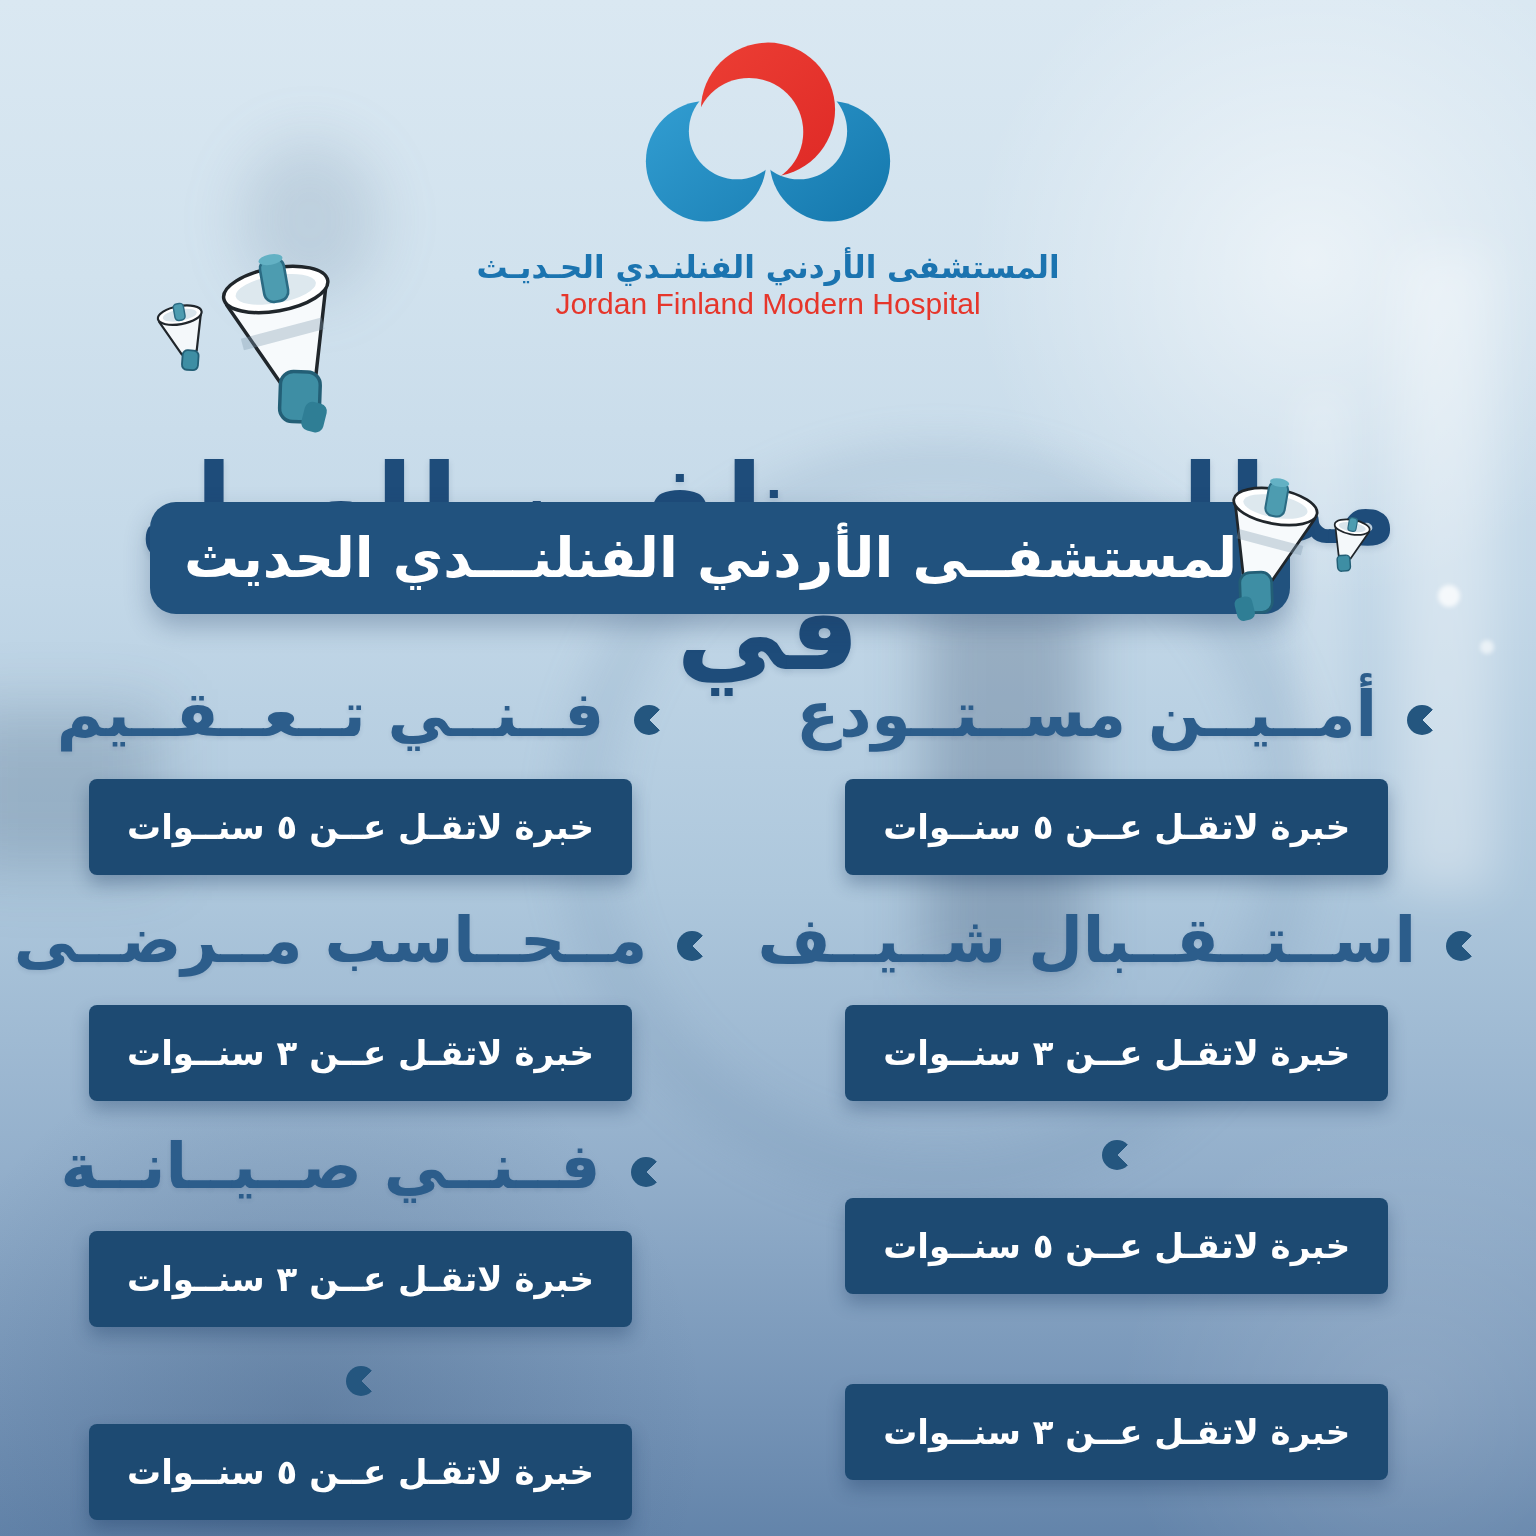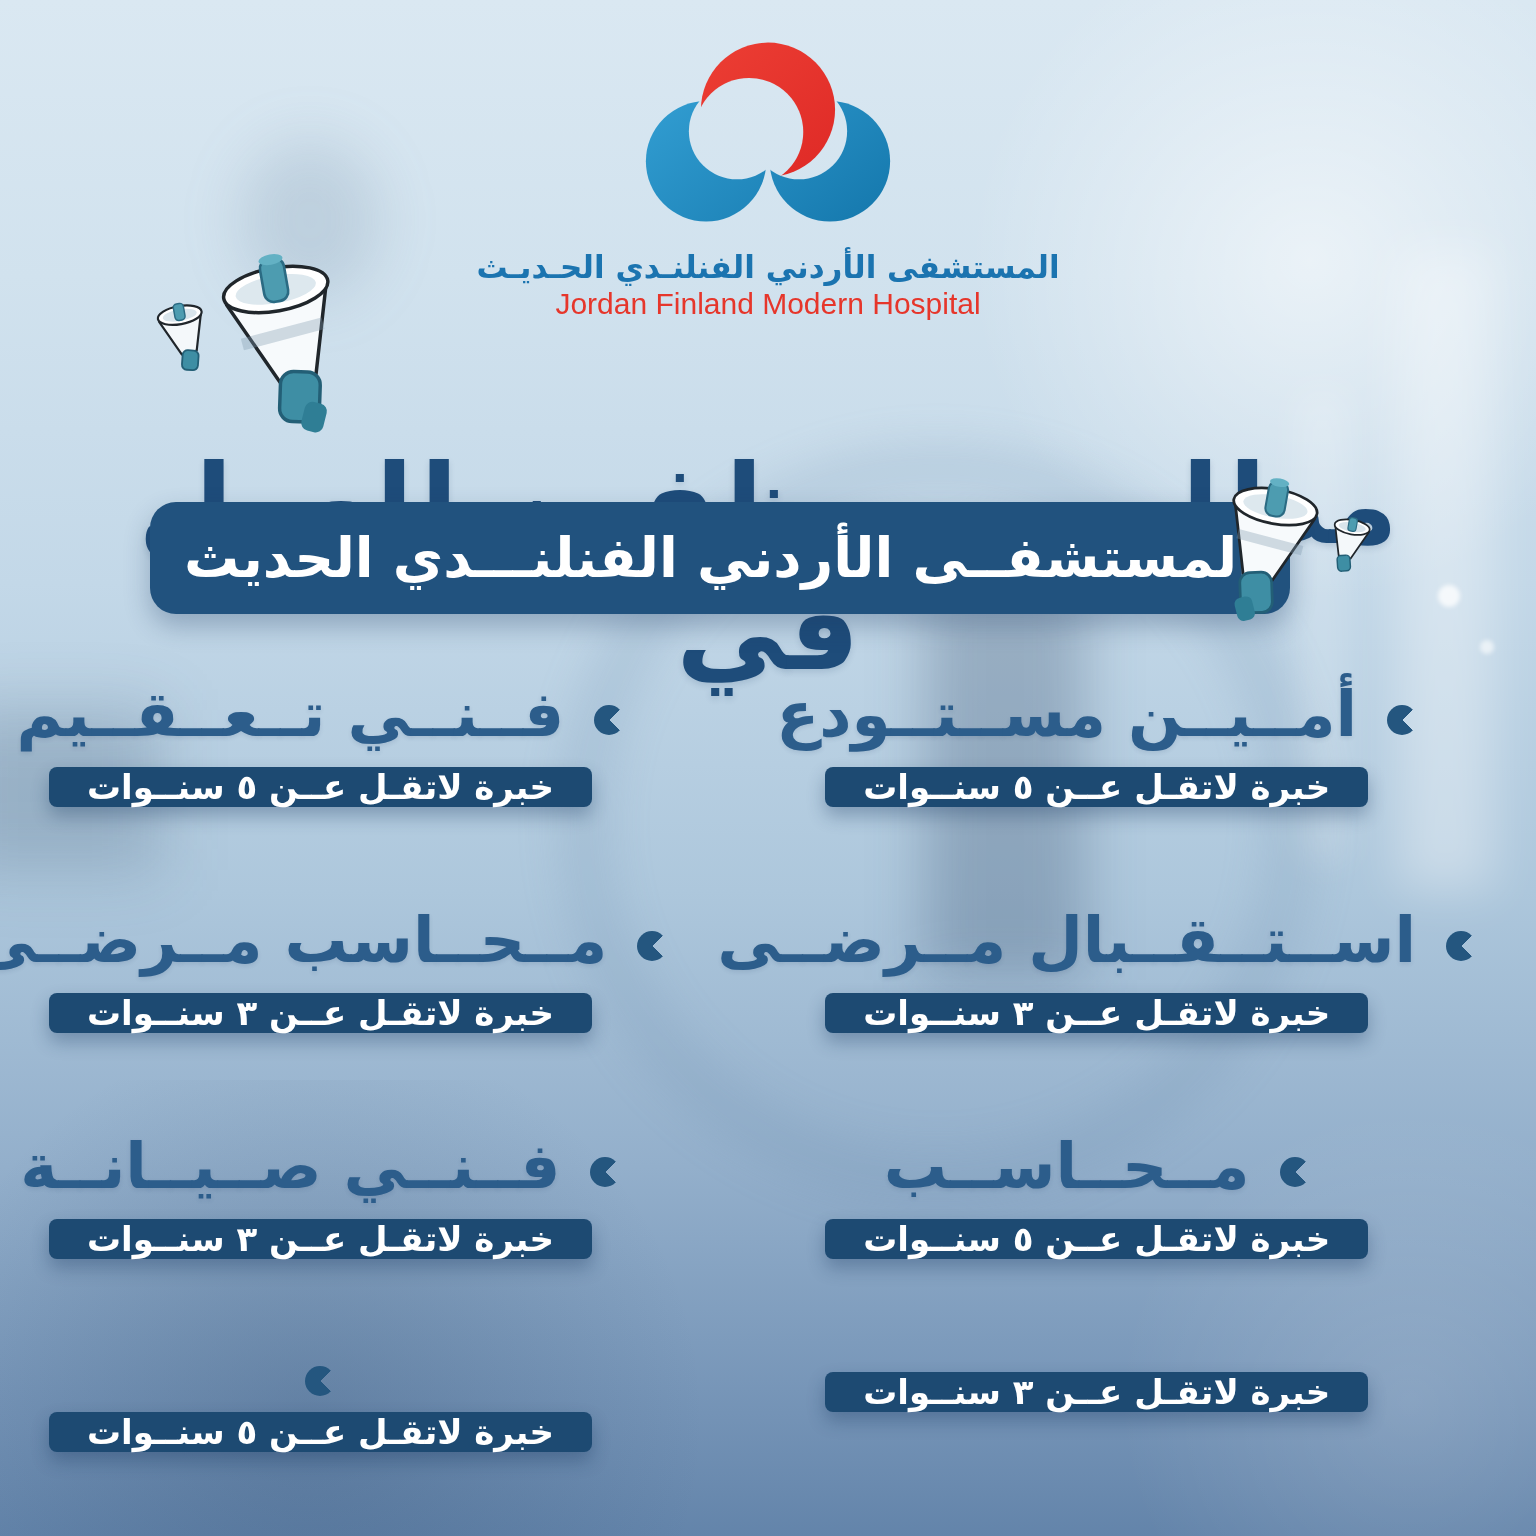--- a/index.html
+++ b/index.html
@@ -59,22 +59,22 @@
 
   
   .jobs { position:absolute; top:652px; left:60px; right:60px; z-index:2;
     display:grid; grid-template-columns:1fr 1fr; grid-auto-rows:226px; column-gap:50px; }
   .job { display:flex; flex-direction:column; align-items:center; justify-content:flex-start; padding-top:26px; }
   .job-head { display:flex; align-items:center; gap:30px; }
   .bullet { width:30px; height:30px; border-radius:50%; flex:0 0 auto; margin-top:10px;
     background:conic-gradient(from 133deg, #24567f 0deg 274deg, transparent 274deg 360deg); }
   .job-title { color:#2c5d8b; font-size:63px; font-weight:bold; white-space:nowrap;
     text-shadow:0 2px 4px rgba(30,60,100,.12); }
-  .job-pill { margin-top:16px; background:#1d4a72; color:#ffffff; white-space:nowrap;
-    font-size:34px; font-weight:bold; padding:0 38px; border-radius:8px;
+  .job-pill { margin-top:28px; background:#1d4a72; color:#ffffff; white-space:nowrap;
+    font-size:34px; font-weight:bold; padding:28px 38px; border-radius:8px;
     box-shadow:0 9px 18px rgba(20,50,90,.32); }
 </style>
 </head>
 <body>
 
 <svg width="0" height="0" style="position:absolute" aria-hidden="true">
   <defs>
     <linearGradient id="lgBlue" x1="0" y1="0" x2="1" y2="1">
       <stop offset="0" stop-color="#3aa8dc"></stop>
         <stop offset="1" stop-color="#1173a8"></stop>
@@ -173,41 +173,40 @@
         <span class="job-title">فــنــي تــعــقــيم</span>
       </div>
       <div class="job-pill">
         <span>خبرة لاتقـل عــن ٥ سنــوات</span>
       </div>
     </div>
 
     <div class="job">
       <div class="job-head">
         <span class="bullet"></span>
-        <span class="job-title">اســتــقــبال مــرضــى</span>
+        <span class="job-title">اســتــقــبال شــيــف</span>
       </div>
       <div class="job-pill">
         <span>خبرة لاتقـل عــن ٣ سنــوات</span>
       </div>
     </div>
 
     <div class="job">
       <div class="job-head">
         <span class="bullet"></span>
         <span class="job-title">مــحــاسب مــرضــى</span>
       </div>
       <div class="job-pill">
         <span>خبرة لاتقـل عــن ٣ سنــوات</span>
       </div>
     </div>
 
     <div class="job">
       <div class="job-head">
         <span class="bullet"></span>
-        <span class="job-title">مــحــاســب</span>
       </div>
       <div class="job-pill">
         <span>خبرة لاتقـل عــن ٥ سنــوات</span>
       </div>
     </div>
 
     <div class="job">
       <div class="job-head">
         <span class="bullet"></span>
         <span class="job-title">فــنــي صــيــانــة</span>

